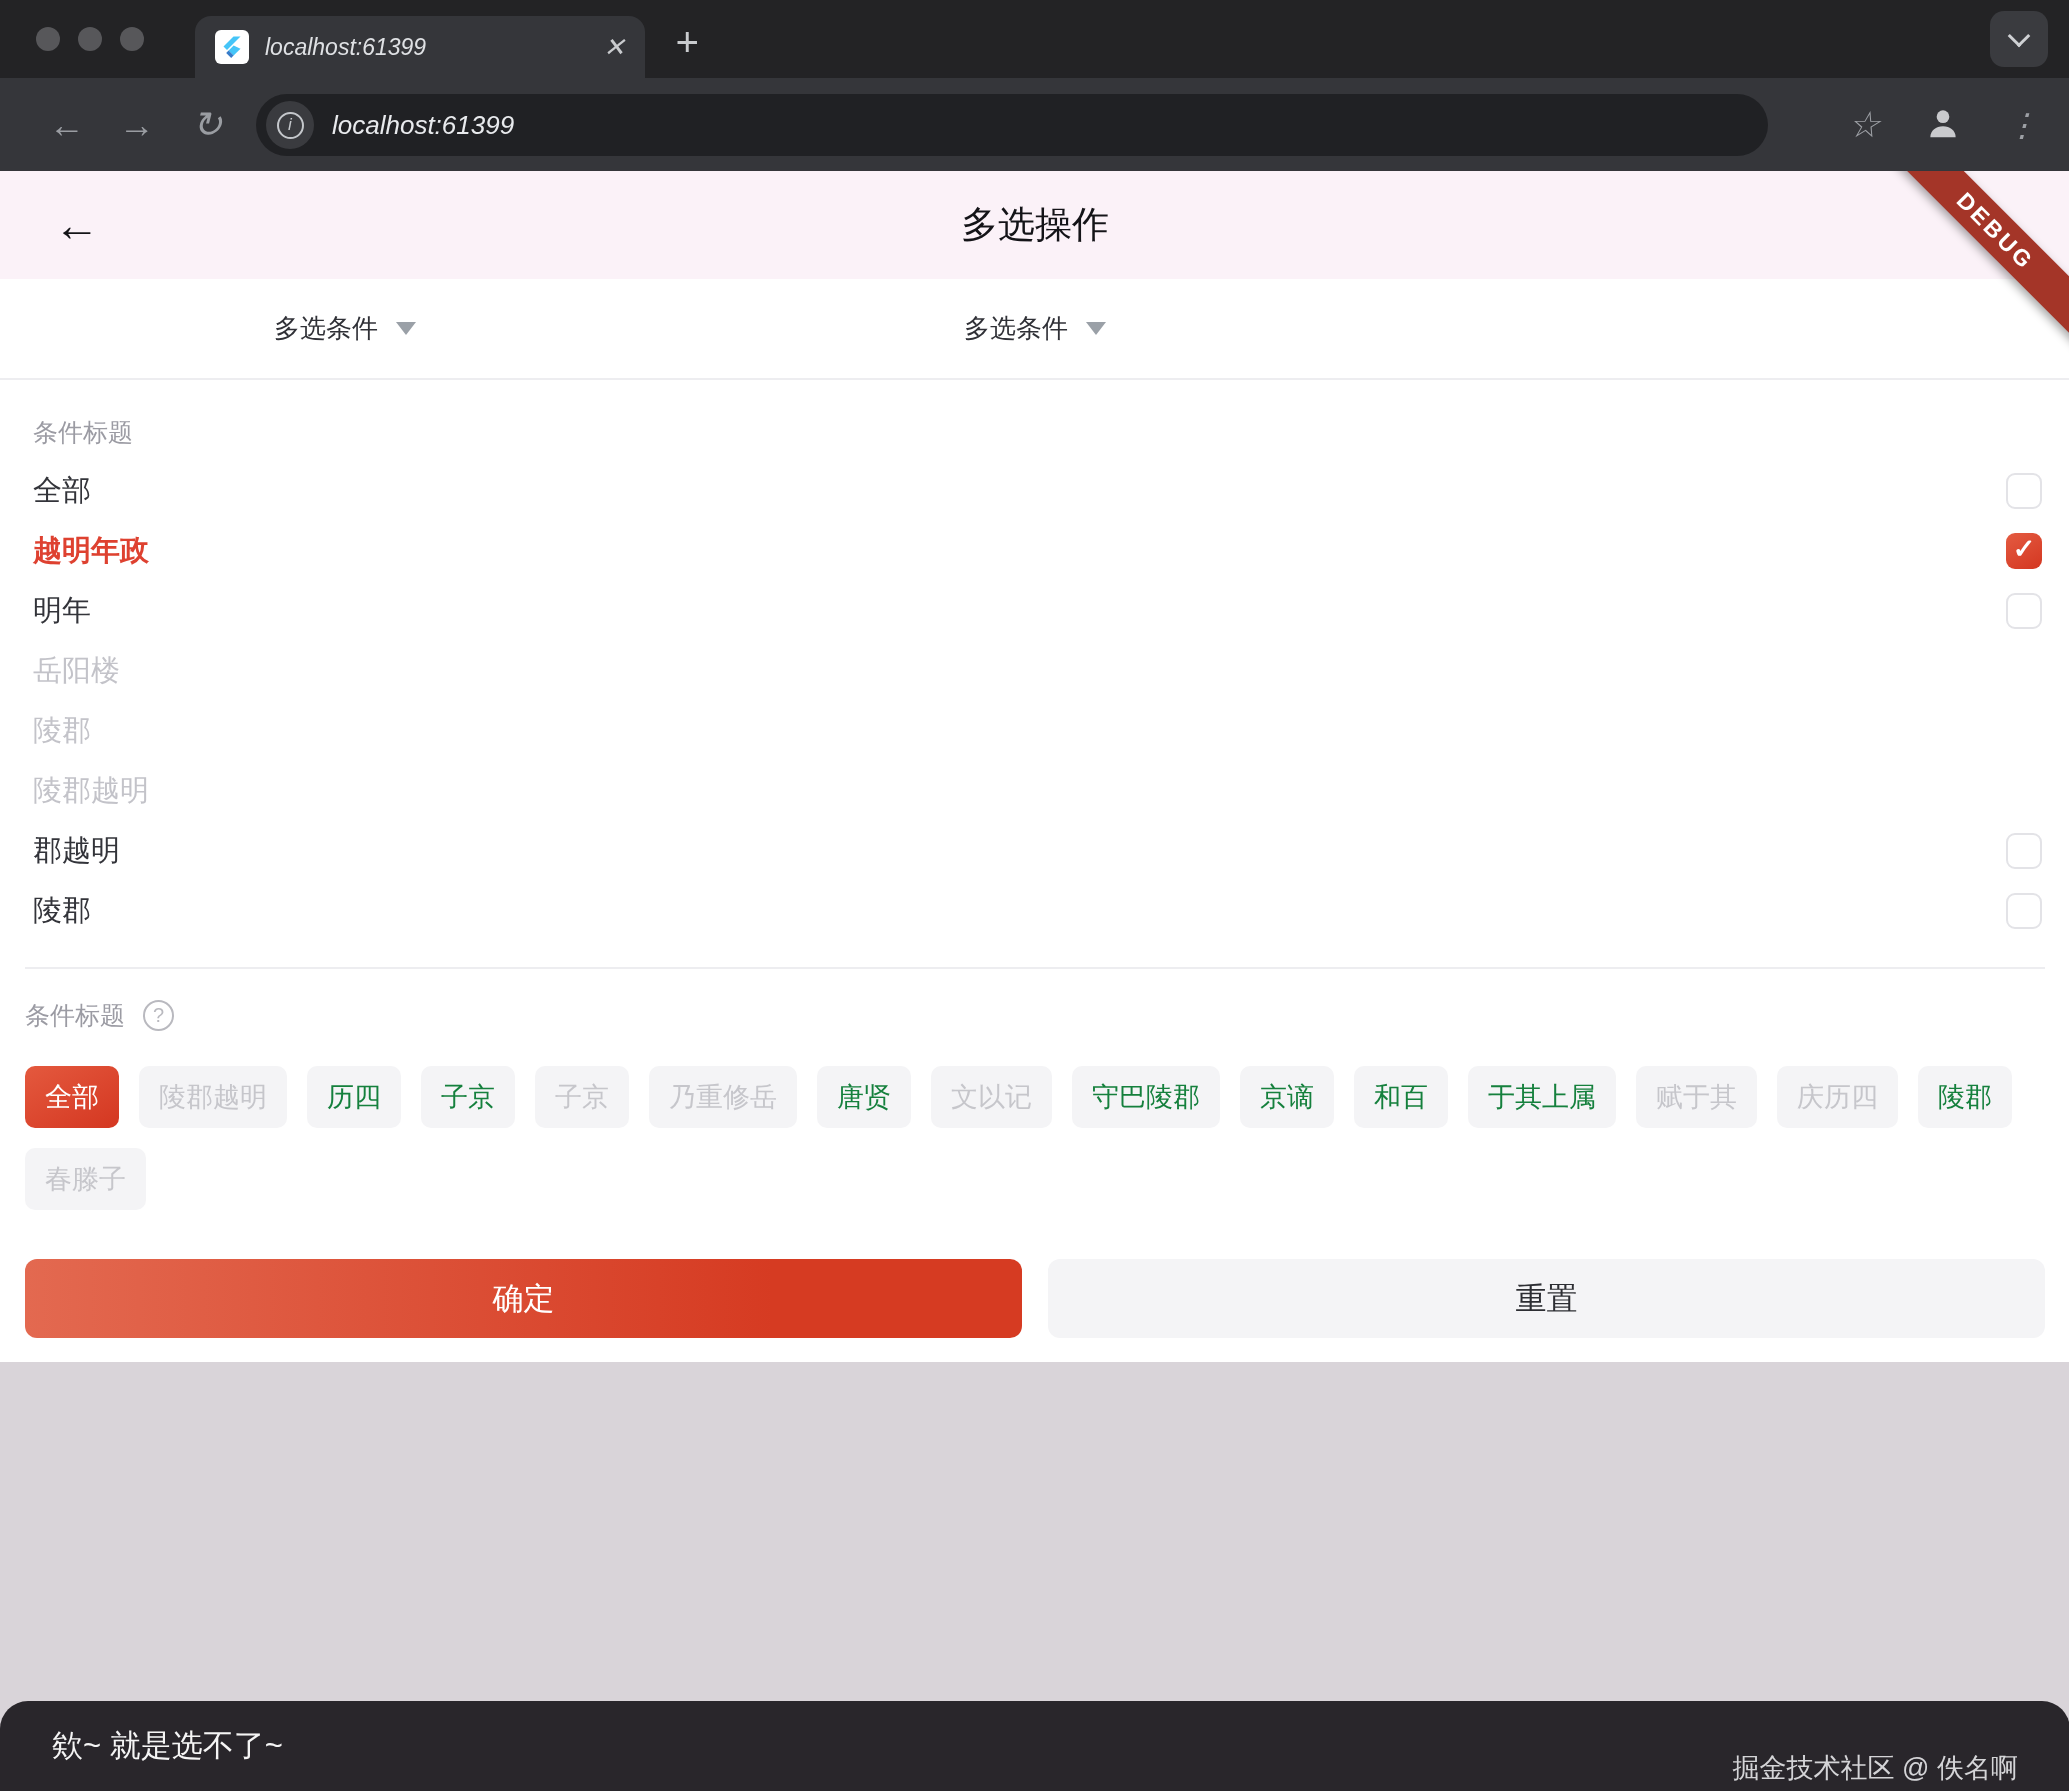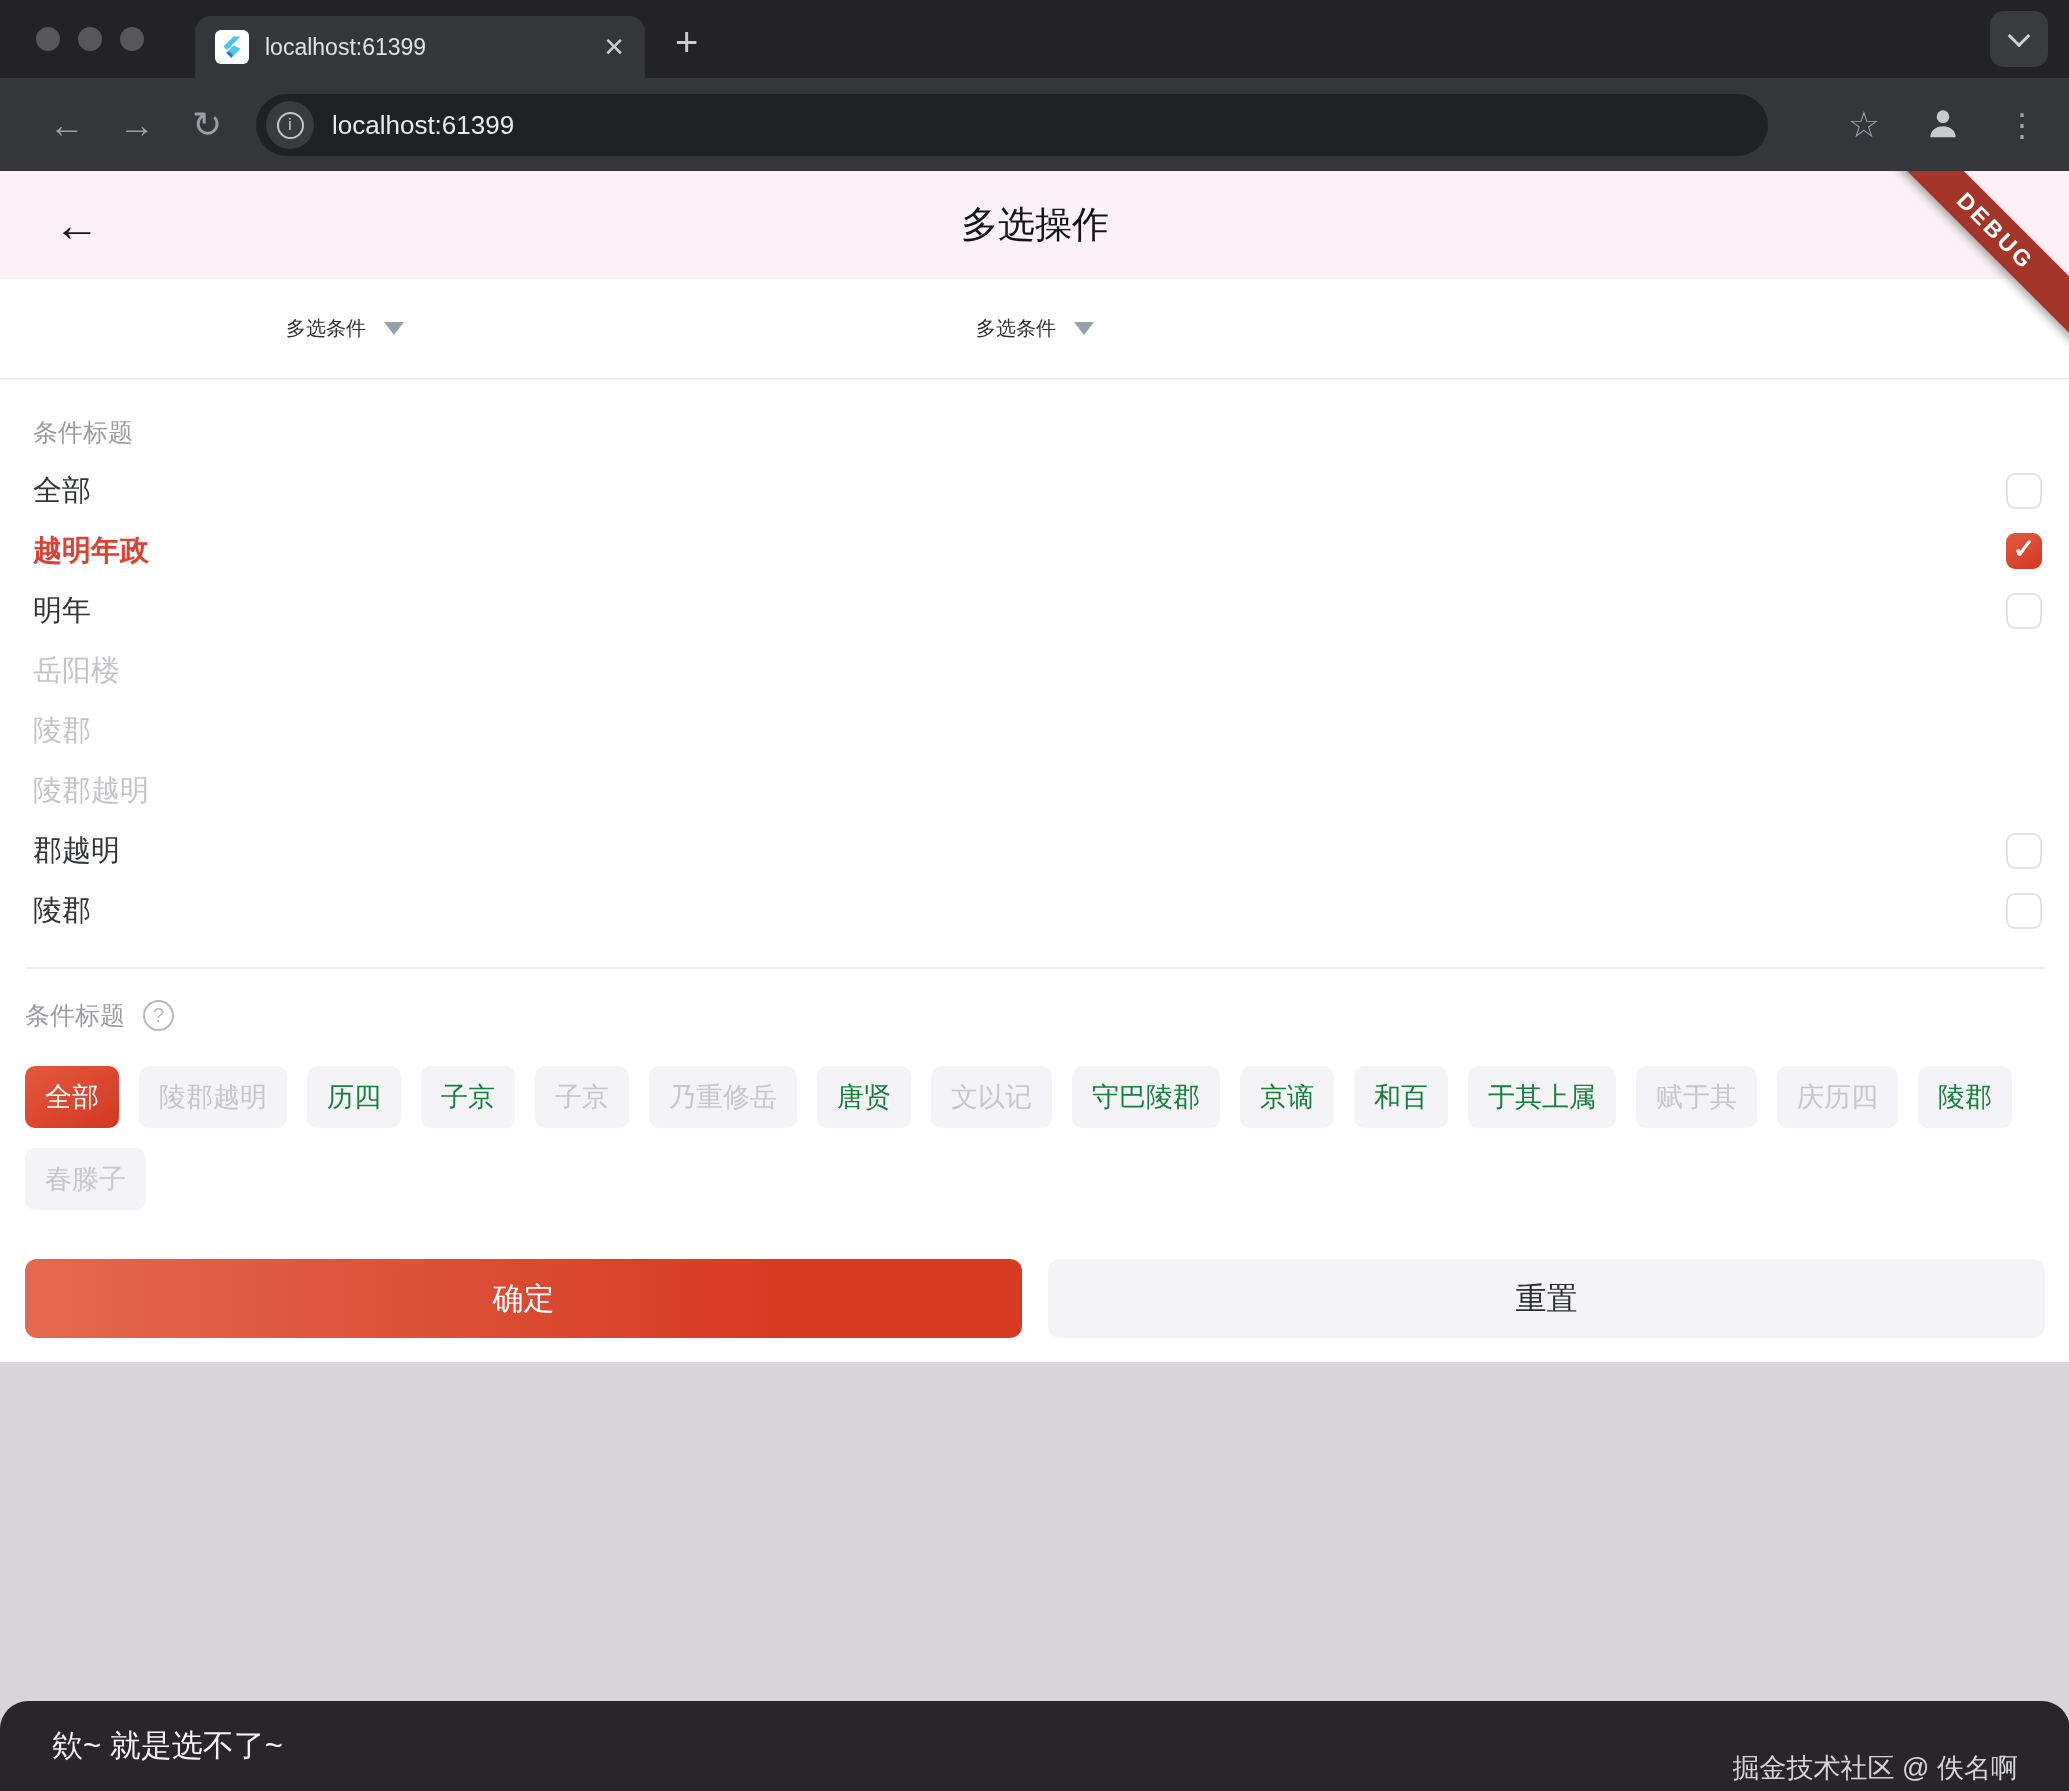--- a/index.html
+++ b/index.html
@@ -3,21 +3,21 @@
 <meta charset="utf-8">
 <style>
   * { margin:0; padding:0; box-sizing:border-box; }
   html,body { width:2070px; height:1791px; }
   body {
     font-family:"Liberation Sans", sans-serif;
     background:#d9d4d9;
     position:relative; overflow:hidden;
   }
   
-  .chrome { position:absolute; top:0; left:0; right:0; height:155px; }
+  .chrome { position:absolute; top:0; left:0; right:0; height:155px;font-style:italic; }
   .tabstrip { height:78px; background:#232325; position:relative; display:flex; align-items:center; }
   .traffic { display:flex; gap:18px; padding-left:36px; }
   .traffic span { width:24px; height:24px; border-radius:50%; background:#57575a; }
   .tab { position:absolute; left:195px; top:16px; width:450px; height:62px; background:#35363a;
          border-radius:16px 16px 0 0; display:flex; align-items:center; padding:0 20px; gap:16px; }
   .favicon { width:34px; height:34px; background:#fff; border-radius:6px; display:flex; align-items:center; justify-content:center; flex:none; }
   .tab-title { color:#dfe1e4; font-size:23px; flex:1; white-space:nowrap; overflow:hidden; }
   .tab-close { color:#c9cbce; font-size:26px; line-height:1; }
   .newtab { position:absolute; left:675px; top:20px; color:#c9cbce; font-size:40px; font-weight:300; }
   .strip-chevron { position:absolute; right:22px; top:11px; width:58px; height:56px; border-radius:14px;
@@ -37,21 +37,21 @@
   .dots-ic { color:#9da0a5; font-size:32px; }
   
   .app { position:absolute; top:171px; left:0; width:2070px; height:1191px; background:#fff; overflow:hidden; }
   .app-header { height:108px; background:var(--header-pink,#fbf2f8); display:flex; align-items:center; justify-content:center; position:relative; }
   .back-btn { position:absolute; left:54px; top:50%; transform:translateY(-50%); font-size:46px; color:#141417; line-height:1; }
   .app-title { font-size:37px; color:#141418; }
   .ribbon { position:absolute; top:40px; right:-75px; width:299px; height:40px; background:var(--debug,#a43528);
             color:#fff; font-weight:bold; font-size:23px; letter-spacing:3px; text-align:center; line-height:40px;
             transform:rotate(45deg); box-shadow:0 4px 10px rgba(0,0,0,.35); z-index:6; }
   .filter-bar { height:101px; border-bottom:2px solid #ededf0; display:grid; grid-template-columns:1fr 1fr 1fr; }
-  .filter-item { display:flex; align-items:center; justify-content:center; gap:18px; font-size:20px; color:#303137; font-weight:500; }
+  .filter-item { display:flex; align-items:center; justify-content:center; gap:18px; font-size:26px; color:#303137; font-weight:500; }
   .tri { width:0; height:0; border-left:10px solid transparent; border-right:10px solid transparent; }
   .tri-down { border-top:13px solid #9aa0a7; }
   .filter-item.active { color:var(--accent,#de4130); }
   .tri-up { border-bottom:13px solid var(--accent,#de4130); }
   .list-section { padding:0 28px 0 33px; }
   .section-label { font-size:25px; color:#9b9ba3; }
   .list-section .section-label { margin-top:36px; }
   .list-rows { margin-top:12px; }
   .row { height:60px; display:flex; align-items:center; justify-content:space-between; }
   .row-label { font-size:29px; color:#33343a; }

